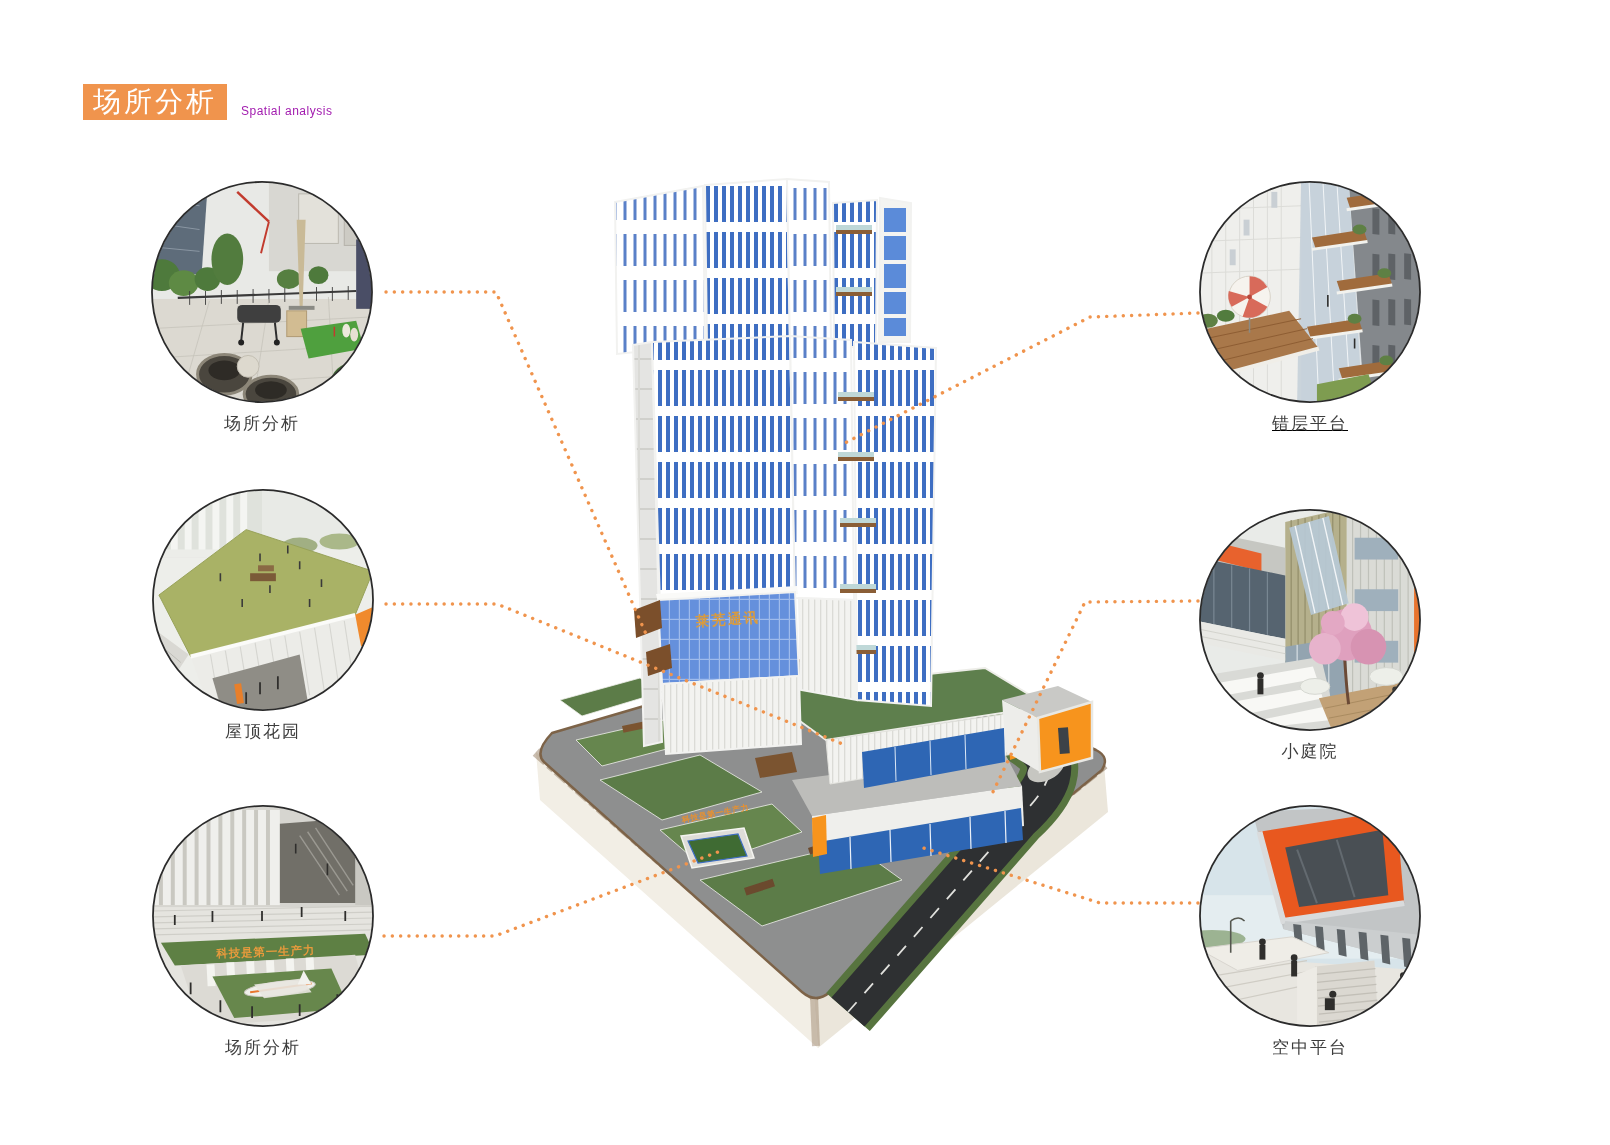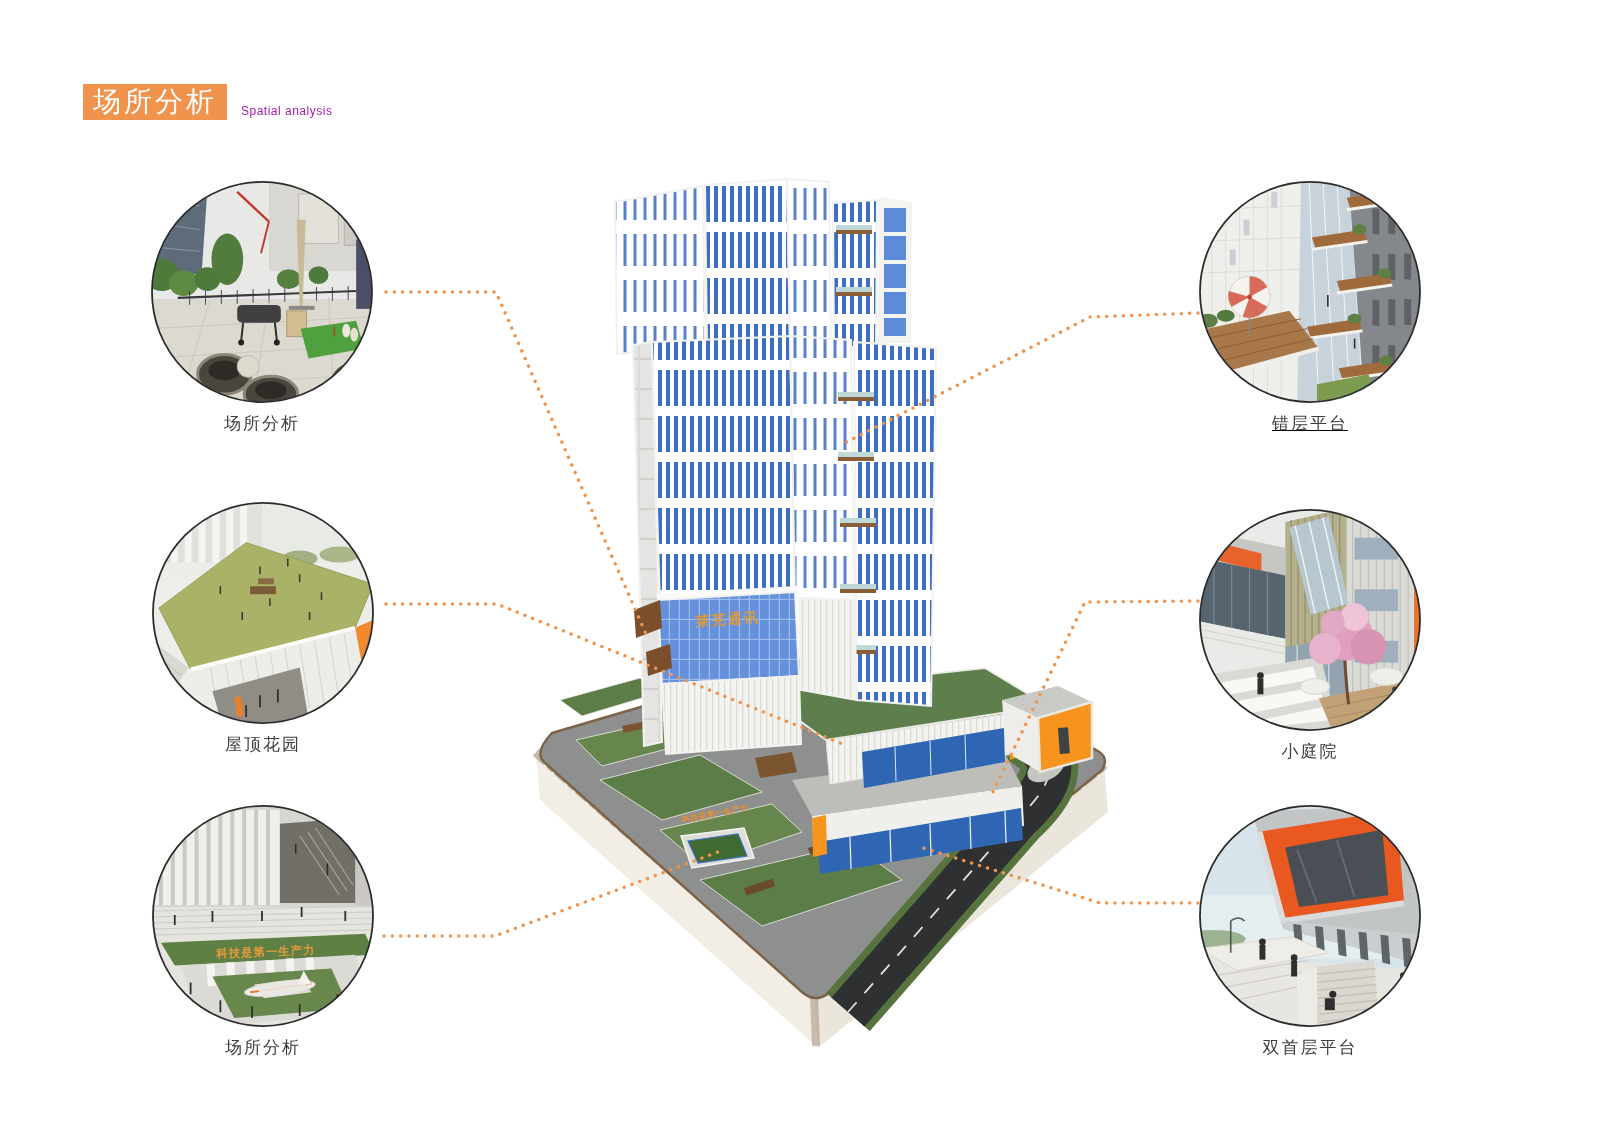--- a/index.html
+++ b/index.html
@@ -261,21 +261,21 @@
         <ellipse cx="122" cy="212" rx="16" ry="9" fill="#2E2B26"></ellipse>
         <circle cx="99" cy="188" r="11" fill="#DDD9CE" stroke="#C2BEB2"></circle>
         <ellipse cx="206" cy="206" rx="24" ry="22" fill="#3F6B33"></ellipse>
         <ellipse cx="188" cy="224" rx="18" ry="14" fill="#567F40"></ellipse>
       </g>
       <circle class="ring" cx="113" cy="113" r="111"></circle>
     </svg>
     <figcaption>场所分析</figcaption>
   </figure>
 
-  <figure class="callout" style="left:151px;top:501px;">
+  <figure class="callout" style="left:151px;top:488px;">
     <svg viewBox="0 0 226 226">
       <defs>
           <clipPath id="cp2">
             <circle cx="113" cy="113" r="110.5"></circle>
           </clipPath>
         </defs>
       <g clip-path="url(#cp2)">
         <rect width="226" height="226" fill="#EDEEEA"></rect>
         <rect x="0" y="0" width="112" height="70" fill="#DFE2DC"></rect>
         <g fill="#F4F5F2">
@@ -682,16 +682,16 @@
               <circle cx="136" cy="192" r="3.6"></circle>
             </g>
           <g>
               <rect x="204" y="176" width="6" height="14"></rect>
               <circle cx="207" cy="173" r="3.2"></circle>
             </g>
         </g>
       </g>
       <circle class="ring" cx="113" cy="113" r="111"></circle>
     </svg>
-    <figcaption>双首层平台</figcaption>
+    <figcaption>空中平台</figcaption>
   </figure>
 
 </div>
 
 </body></html>

